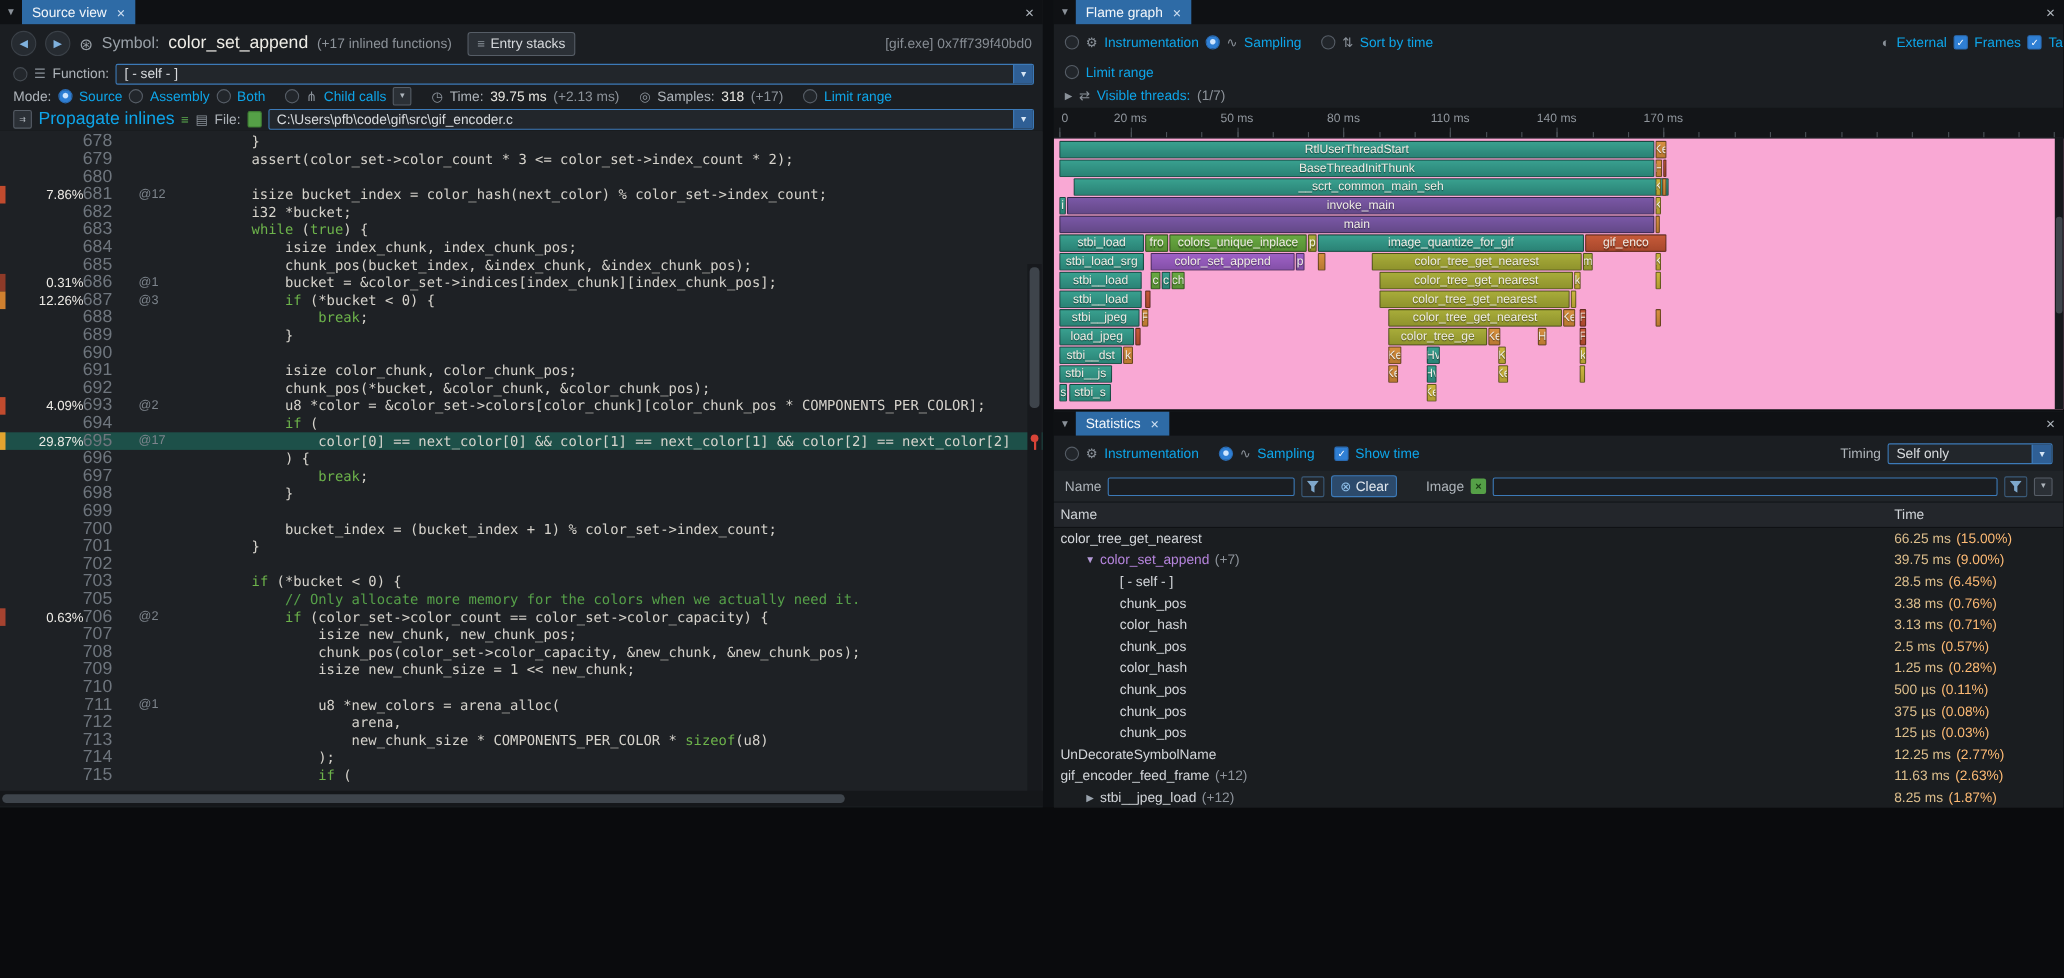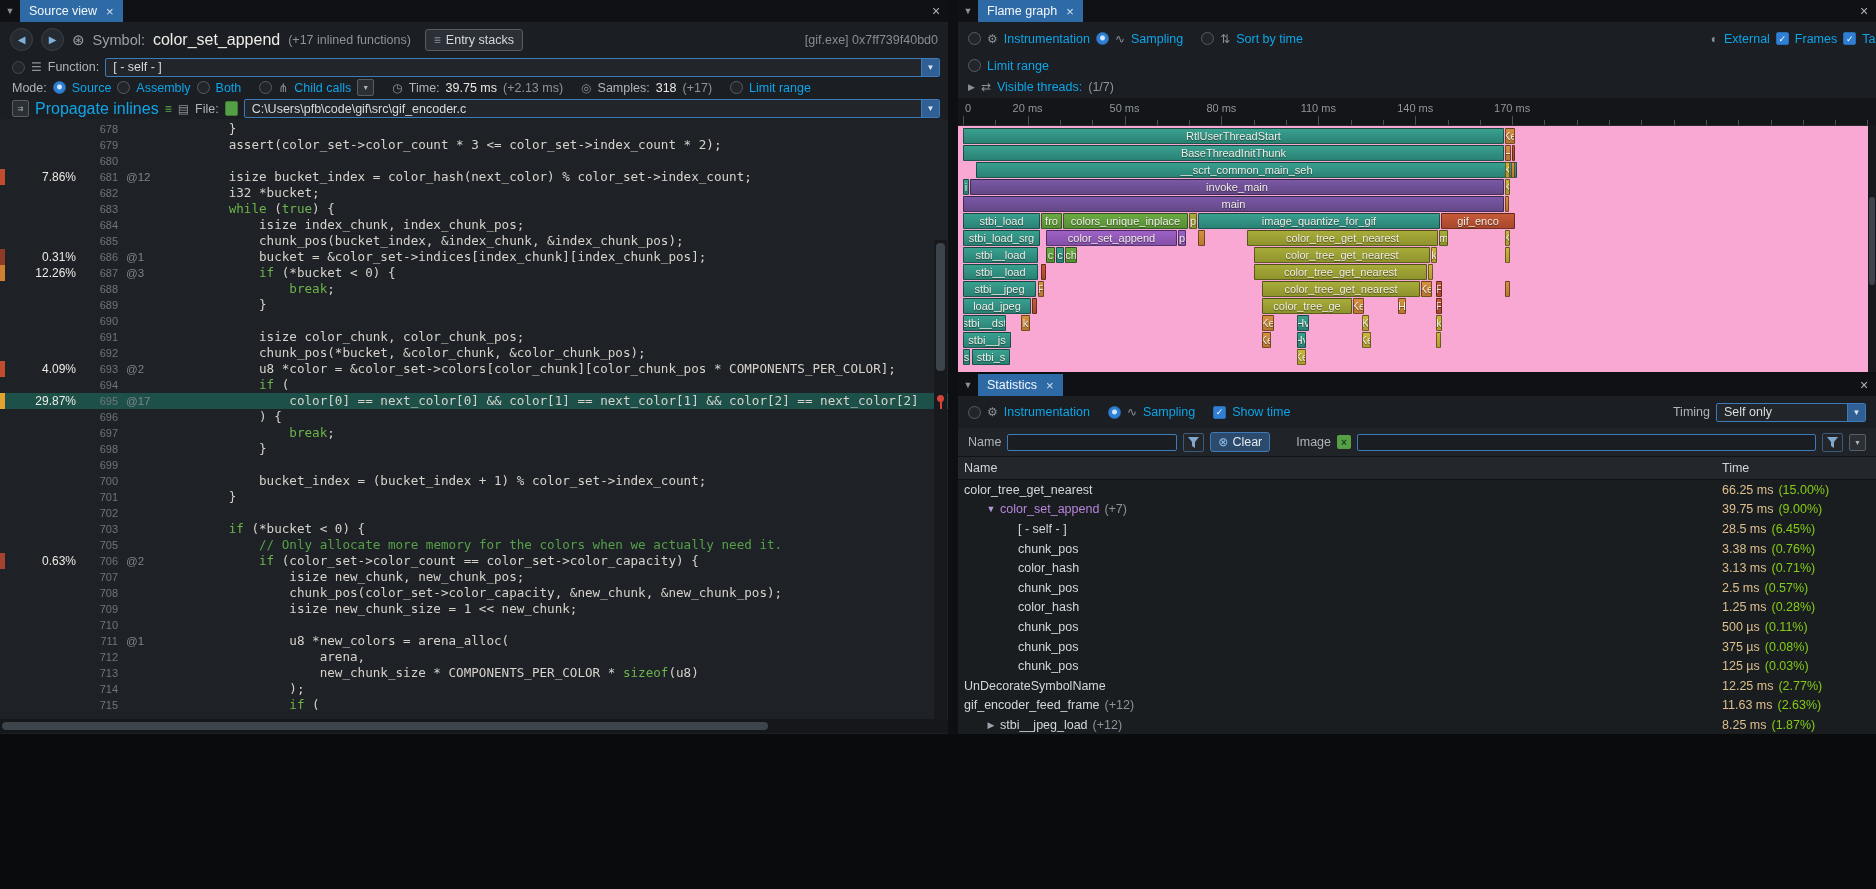--- a/index.html
+++ b/index.html
@@ -46,21 +46,21 @@
   .mini-dd{width:15px;height:15px;border:1px solid #565d66;border-radius:2px;background:#2b3036;color:#aeb5bc;font-size:7px;display:flex;align-items:center;justify-content:center;flex:none;}
   .gap{margin-left:12px;}
   .green-icon{color:#5cab4e;font-size:12px;}
   .file-chip{width:11px;height:13px;background:#55a047;border-radius:2px;border:1px solid #3f7d34;flex:none;}
 
   .code-area{position:absolute;left:0;top:119px;width:948px;height:600px;background:#1e2125;overflow:hidden;padding-top:2px;box-sizing:border-box;}
   .code-line{position:relative;height:16px;line-height:16px;white-space:pre;font-family:"DejaVu Sans Mono",monospace;font-size:12.6px;}
   .code-line.hl{background:#1d5049;}
   .g-bar{position:absolute;left:0;top:0;width:5px;height:16px;}
   .g-pct{position:absolute;left:6px;top:0;width:70px;text-align:right;color:#eceae5;font-family:"Liberation Sans",sans-serif;font-size:12px;}
-  .g-num{position:absolute;left:84px;top:0;width:34px;text-align:right;color:#6f767e;font-size:11px;font-family:"Liberation Sans",sans-serif;}
+  .g-num{position:absolute;left:68px;top:0;width:34px;text-align:right;color:#6f767e;font-size:16px;font-family:"Liberation Sans",sans-serif;}
   .g-ann{position:absolute;left:126px;top:0;width:40px;color:#7d848c;font-size:11.5px;font-family:"Liberation Sans",sans-serif;}
   .g-code{position:absolute;left:168px;top:0;right:16px;overflow:hidden;color:#d6d3cc;}
   .kw{color:#6db34b;}
   .com{color:#56a049;}
 
   .vscroll{position:absolute;right:1px;top:121px;width:13px;height:598px;background:#17191d;}
   .vthumb{position:absolute;left:2px;top:3px;width:9px;height:128px;border-radius:4px;background:#3e444b;}
   .scroll-marker{position:absolute;right:4px;top:276px;width:7px;height:7px;border-radius:50%;background:#d84438;}
   .scroll-marker::after{content:'';position:absolute;left:2.5px;top:6px;width:2px;height:8px;background:#d84438;}
   .hscroll{position:absolute;left:0;top:719px;width:948px;height:14px;background:#15171a;}
@@ -99,21 +99,21 @@
   .s-rows{position:relative;height:256px;overflow:hidden;background:#1a1d20;}
   .s-row{position:relative;height:19.6px;display:flex;align-items:center;font-size:12.5px;}
   .s-namecell{display:flex;align-items:center;white-space:nowrap;}
   .exp{display:inline-block;width:18px;color:#9aa3ad;font-size:9px;text-align:center;flex:none;}
   .exp.sel{color:#b49ad8;}
   .s-name{color:#d3d6da;}
   .s-name.sel{color:#b685dd;}
   .s-suf{color:#8d939a;margin-left:5px;}
   .s-timecell{position:absolute;left:764px;top:0;height:100%;display:flex;align-items:center;}
   .t-val{color:#ddbf8d;}
-  .t-pct{color:#84cc16;margin-left:5px;text-align:right;}
+  .t-pct{color:#fdba74;margin-left:5px;text-align:right;}
   .time-head{position:absolute;left:764px;}
 </style>
 </head>
 <body>
 
 <div class="app">
 
   <section class="panel source-panel">
     <div class="tabstrip">
       <span class="panel-menu">▼</span>
@@ -443,21 +443,21 @@
         </div>
         <div class="fbar c-orange" style="left: 395px; top: 172px; width: 11px;">
           <span>Ke</span>
         </div>
         <div class="fbar c-orange" style="left: 440px; top: 172px; width: 8px;">
           <span>H</span>
         </div>
         <div class="fbar c-red" style="left: 478px; top: 172px; width: 6px;">
           <span>F</span>
         </div>
-        <div class="fbar c-teal" style="left: 5px; top: 189px; width: 43px;">
+        <div class="fbar c-teal" style="left: 5px; top: 189px; width: 57px;">
           <span>stbi__dst</span>
         </div>
         <div class="fbar c-orange" style="left: 63px; top: 189px; width: 9px;">
           <span>k</span>
         </div>
         <div class="fbar c-orange" style="left: 304px; top: 189px; width: 12px;">
           <span>Ke</span>
         </div>
         <div class="fbar c-teal" style="left: 339px; top: 189px; width: 12px;">
           <span>Hv</span>

